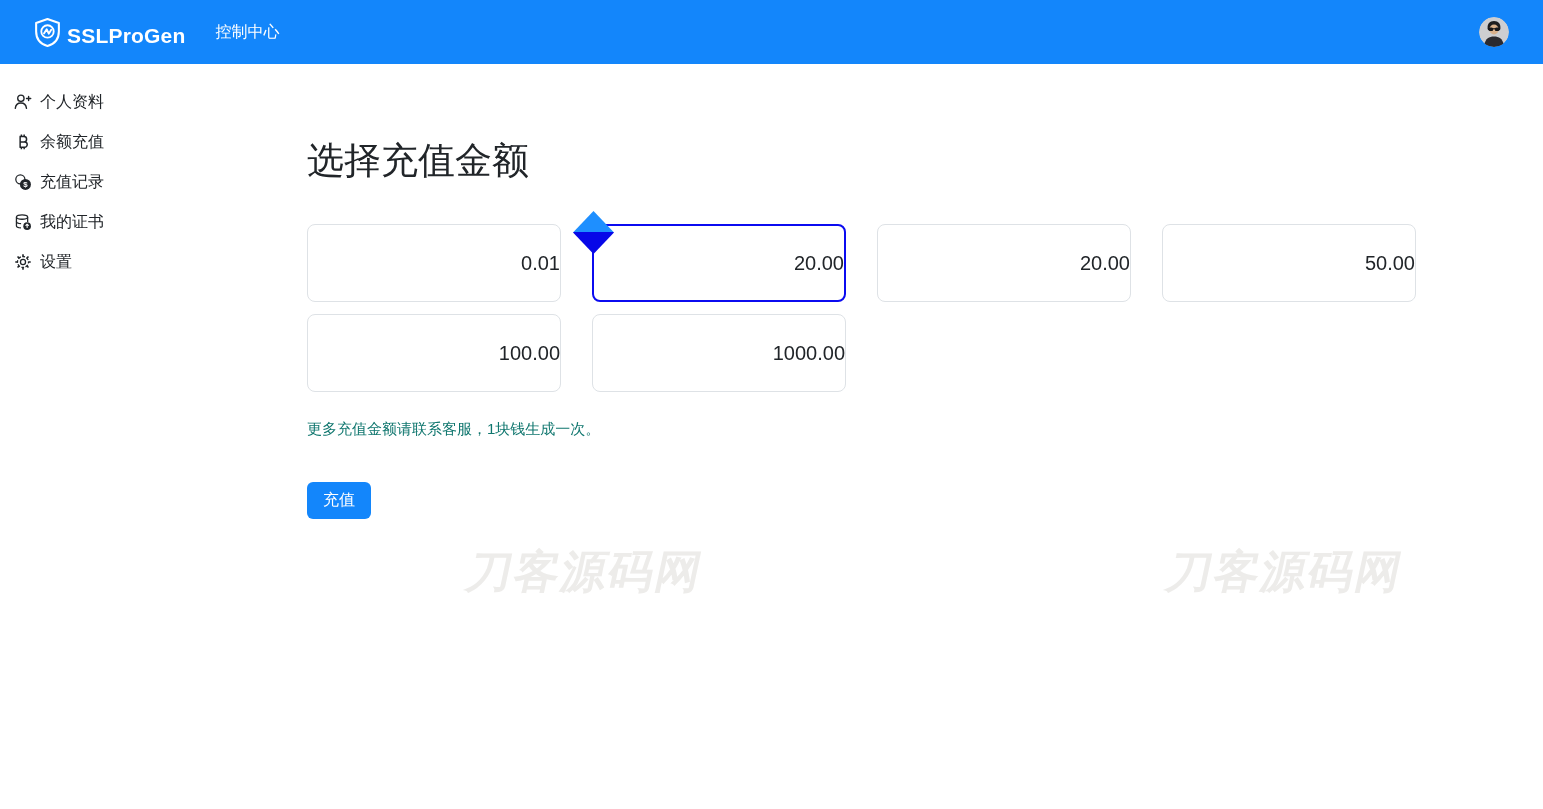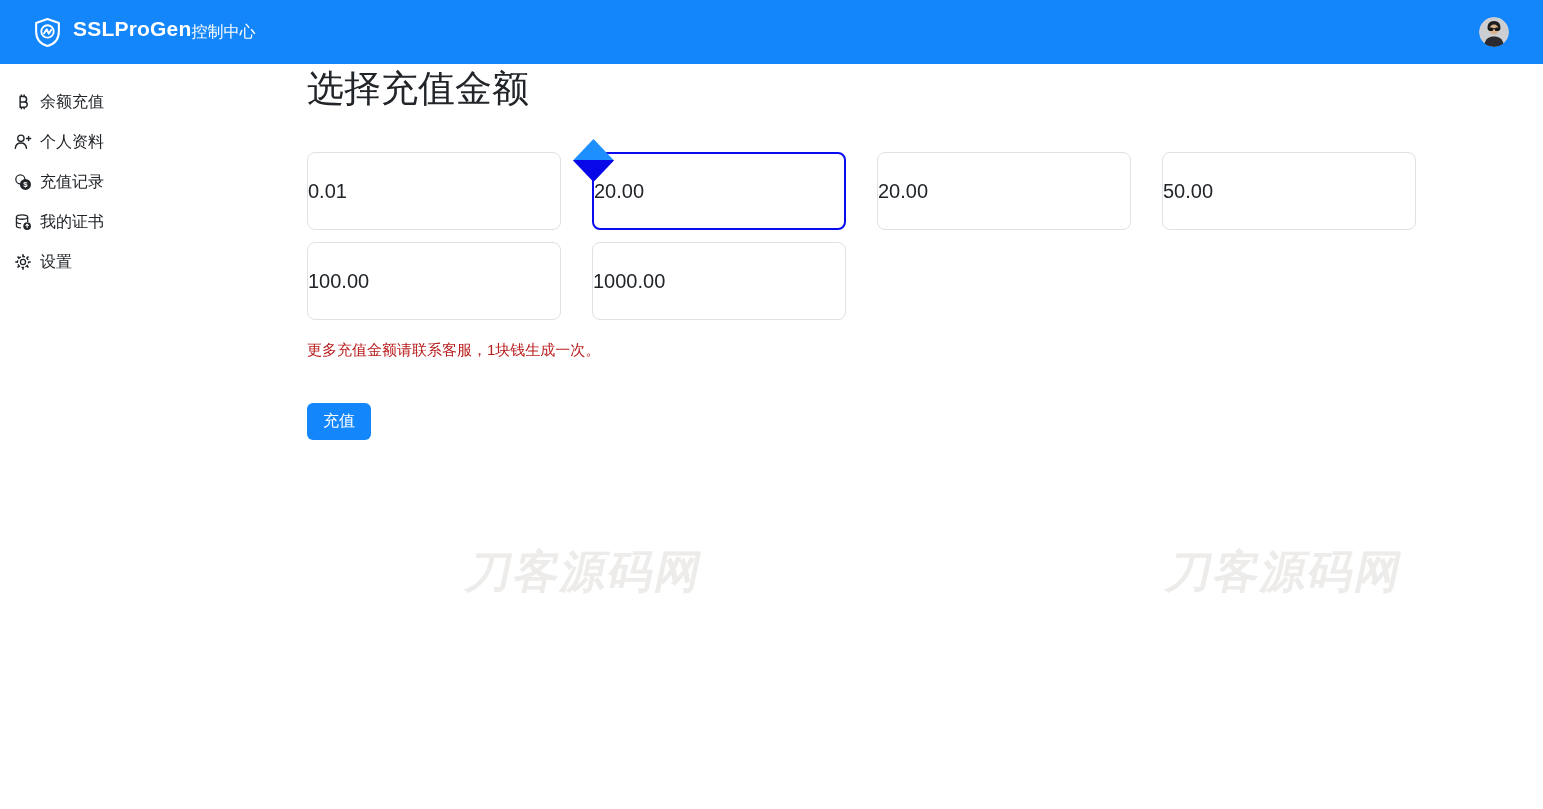--- a/index.html
+++ b/index.html
@@ -13,23 +13,23 @@
   }
 
   
   .navbar {
     position: absolute; top: 0; left: 0; right: 0;
     height: 64px;
     background: #1386fb;
     display: flex; align-items: center;
     padding: 0 34px 0 32px;
   }
-  .brand { display: flex; align-items: flex-start; gap: 10px; cursor: pointer; }
+  .brand { display: flex; align-items: flex-end; gap: 4px; cursor: pointer; }
   .brand-name { color: #fff; font-size: 21px; font-weight: bold; letter-spacing: 0.2px; }
-  .nav-link { color: #fff; font-size: 16px; cursor: pointer; text-align: right; }
+  .nav-link { color: #fff; font-size: 16px; margin-left: 30px; cursor: pointer; text-align: right; }
   .navbar-spacer { flex: 1; }
   .avatar { width: 30px; height: 30px; border-radius: 50%; overflow: hidden; cursor: pointer; display: block; }
 
   
   .sidebar {
     position: absolute; top: 64px; left: 0; bottom: 0;
     width: 280px;
     padding: 18px 14px;
     background: #fff;
   }
@@ -42,55 +42,56 @@
     white-space: nowrap;
   }
   .side-item .icon { width: 18px; height: 18px; flex: 0 0 18px; display: inline-flex; }
 
   
   .main {
     position: absolute; top: 64px; left: 307px;
     width: 1110px;
   }
   .page-title {
+    margin-top: 72px;
     font-size: 37px;
     font-weight: 400;
     color: #212529;
   }
   .amount-grid {
     margin-top: 38px;
     display: grid;
     grid-template-columns: repeat(4, 254px);
     column-gap: 31px;
     row-gap: 12px;
   }
   .amount-card {
     position: relative;
     height: 78px;
     border: 1px solid #dee2e6;
     border-radius: 8px;
     background: #fff;
-    display: flex; align-items: center; justify-content: flex-start;
+    display: flex; align-items: center; justify-content: flex-end;
     font-size: 20px;
     color: #212529;
     cursor: pointer;
   }
   .amount-card.selected { border: 2px solid #0b0bf0; }
   .diamond {
     position: absolute;
     left: -21px; top: -15px;
     width: 41px; height: 43px;
     background: linear-gradient(to bottom, #1e8fff 0 50%, #0707e8 50% 100%);
     clip-path: polygon(50% 0, 100% 50%, 50% 100%, 0 50%);
     pointer-events: none;
   }
   .note {
-    margin-top: 21px;
+    margin-top: 28px;
     font-size: 15px;
-    color: #b91c1c;
+    color: #0f766e;
   }
   .btn-row { margin-top: 43px; display: flex; }
   .btn-primary {
     min-width: 59px; height: 37px;
     padding: 0 16px;
     background: #1386fb;
     color: #fff;
     font-size: 16px;
     font-family: inherit;
     border: none;
@@ -143,36 +144,36 @@
       <path d="M5.5 27 C6.5 21.8 10 19.5 15 19.5 C20 19.5 23.5 21.8 24.5 27 C22 29 18.5 30 15 30 C11.5 30 8 29 5.5 27 Z" fill="#2a2a30"></path>
     </svg>
   </span>
 </header>
 
 <aside class="sidebar">
 
     <div class="side-item">
       <span class="icon">
         <svg width="18" height="18" viewBox="0 0 17 17" fill="none">
-    <path d="M5.2 3.4 H9.4 A2.5 2.5 0 0 1 9.4 8.4 H5.2 M5.2 8.4 H10 A2.5 2.5 0 0 1 10 13.4 H5.2 M5.8 3.4 V13.4" stroke="#212529" stroke-width="1.4" fill="none" stroke-linejoin="round"></path>
-    <path d="M7 1.4 v2 M9.6 1.4 v2 M7 13.4 v2 M9.6 13.4 v2" stroke="#212529" stroke-width="1.4"></path>
-  </svg>
-      </span>
-      <span class="label">余额充值</span>
-    </div>
-
-    <div class="side-item">
-      <span class="icon">
-        <svg width="18" height="18" viewBox="0 0 17 17" fill="none">
     <circle cx="6.5" cy="5" r="3" stroke="#212529" stroke-width="1.3"></circle>
     <path d="M1.2 14.5 C1.6 11 3.8 9.5 6.5 9.5 C9.2 9.5 11.4 11 11.8 14.5" stroke="#212529" stroke-width="1.3" fill="none" stroke-linecap="round"></path>
     <path d="M13.8 3.2 v4 M11.8 5.2 h4" stroke="#212529" stroke-width="1.3" stroke-linecap="round"></path>
   </svg>
       </span>
       <span class="label">个人资料</span>
+    </div>
+
+    <div class="side-item">
+      <span class="icon">
+        <svg width="18" height="18" viewBox="0 0 17 17" fill="none">
+    <path d="M5.2 3.4 H9.4 A2.5 2.5 0 0 1 9.4 8.4 H5.2 M5.2 8.4 H10 A2.5 2.5 0 0 1 10 13.4 H5.2 M5.8 3.4 V13.4" stroke="#212529" stroke-width="1.4" fill="none" stroke-linejoin="round"></path>
+    <path d="M7 1.4 v2 M9.6 1.4 v2 M7 13.4 v2 M9.6 13.4 v2" stroke="#212529" stroke-width="1.4"></path>
+  </svg>
+      </span>
+      <span class="label">余额充值</span>
     </div>
 
     <div class="side-item">
       <span class="icon">
         <svg width="18" height="18" viewBox="0 0 17 17" fill="none">
     <circle cx="6" cy="6" r="4.3" stroke="#212529" stroke-width="1.2"></circle>
     <circle cx="10.8" cy="10.8" r="5.2" fill="#212529"></circle>
     <text x="10.8" y="13.3" font-size="7.4" font-weight="bold" fill="#fff" text-anchor="middle" font-family="Liberation Sans, sans-serif">$</text>
   </svg>
       </span>

